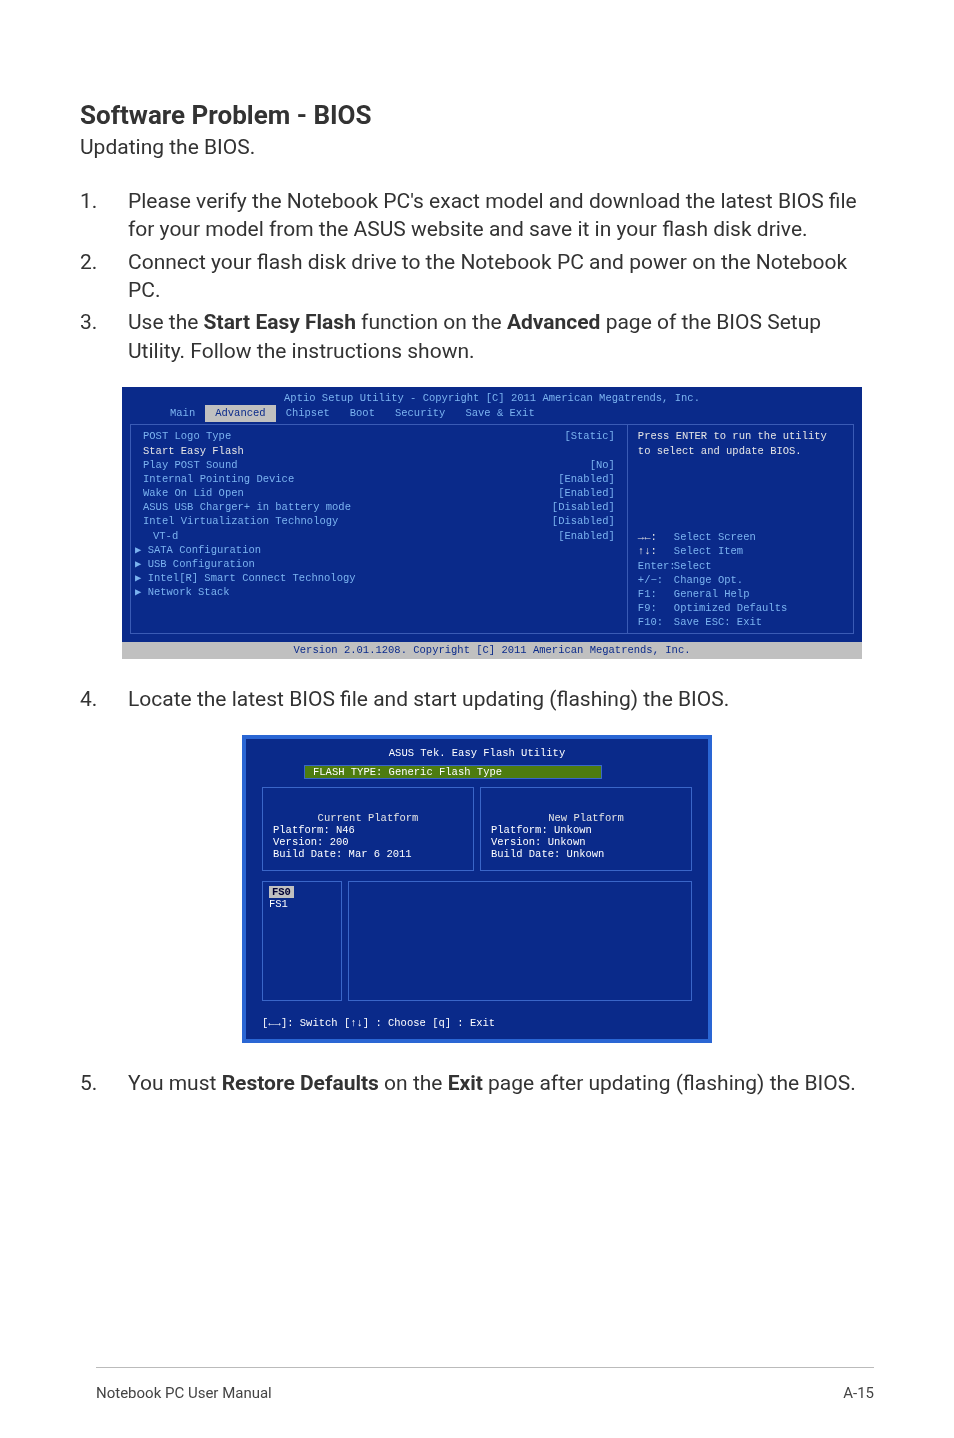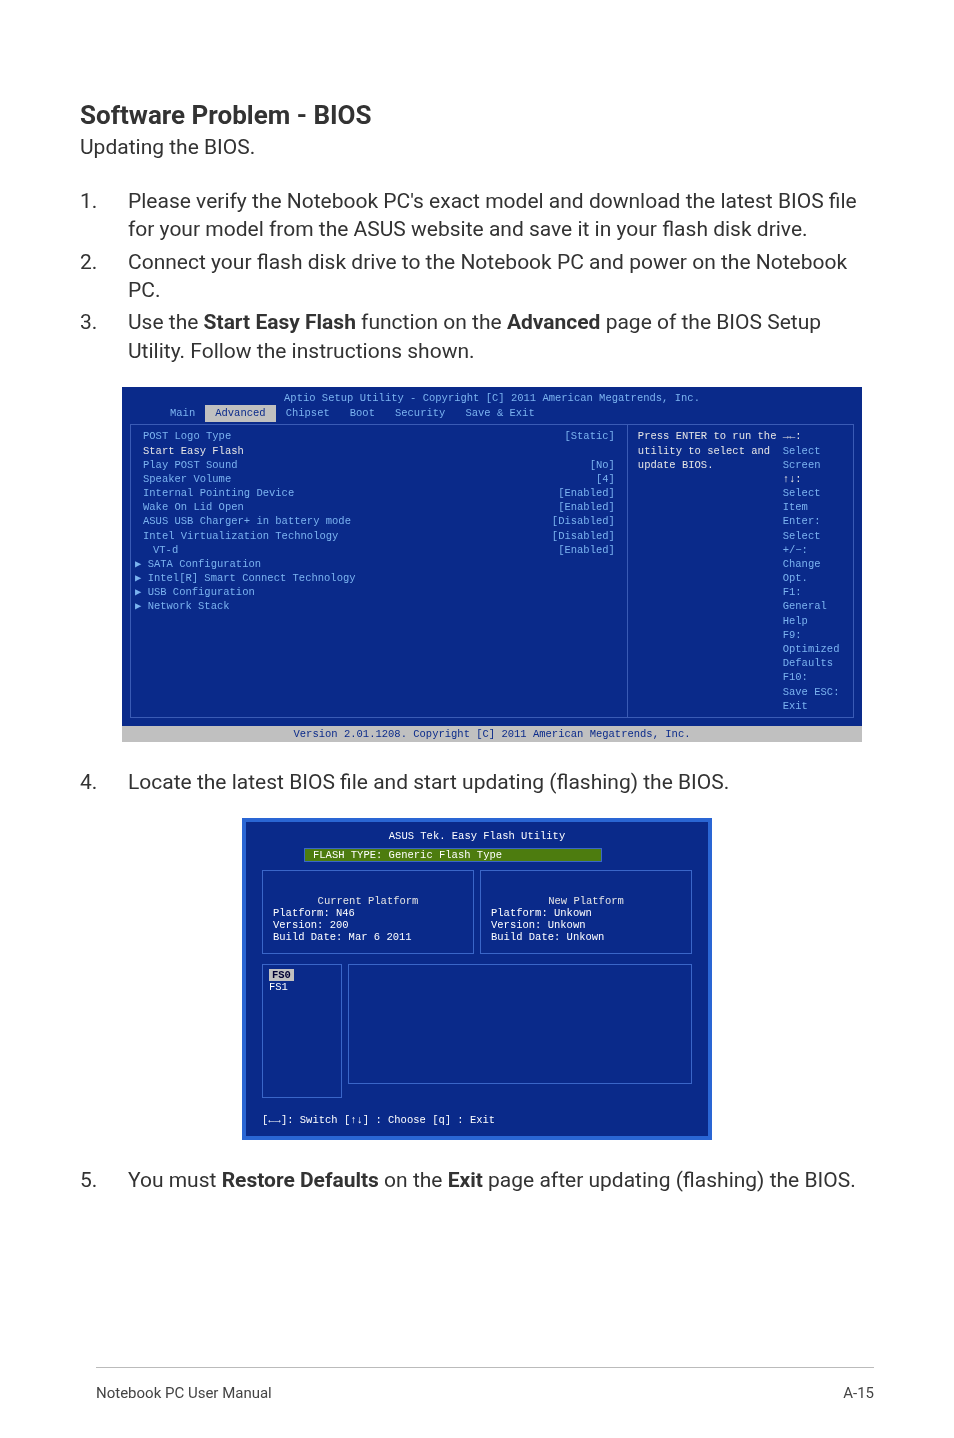--- a/index.html
+++ b/index.html
@@ -77,21 +77,21 @@
       border: 1px solid #3a5bb5;
       padding: 4px 12px;
       border-right: none;
     }
     .bios-left-row { display: flex; justify-content: space-between; }
     .bios-left .highlight { color: #e5e5e5; }
     .bios-right {
       flex: 1;
       border: 1px solid #3a5bb5;
       padding: 4px 10px;
-      display: flex; flex-direction: row;
+      display: flex; flex-direction: column;
       justify-content: space-between;
     }
     .bios-help-top { color: #e5e5e5; }
     .bios-key-list .key { color: #e5e5e5; display:inline-block; width:36px;}
     .bios-footer {
       background: #c0c0c0;
       color: #0a2a8a;
       text-align: center;
       padding: 1px 0;
     }
@@ -136,21 +136,21 @@
       margin-top: 20px;
     }
     .easy-fs {
       display:flex;
       gap:6px;
       padding:8px 10px;
     }
     .easy-fs-left {
       width:80px;
       border:1px solid #3a66c8;
-      height:134px;
+      height:120px;
       padding:4px 6px;
     }
     .easy-fs-right {
       flex:1;
       border:1px solid #3a66c8;
       height:120px;
     }
     .fs0 {
       background:#c0c0c0;
       color:#003;
@@ -207,24 +207,20 @@
         </div>
       <div class="bios-left-row">
           <span class="highlight">Start Easy Flash</span>
           <span></span>
         </div>
       <div class="bios-left-row">
           <span>Play POST Sound</span>
           <span>[No]</span>
         </div>
       <div class="bios-left-row">
-          <span>Speaker Volume</span>
-          <span>[4]</span>
-        </div>
-      <div class="bios-left-row">
           <span>Internal Pointing Device</span>
           <span>[Enabled]</span>
         </div>
       <div class="bios-left-row">
           <span>Wake On Lid Open</span>
           <span>[Enabled]</span>
         </div>
       <div class="bios-left-row">
           <span>ASUS USB Charger+ in battery mode</span>
           <span>[Disabled]</span>
@@ -235,22 +231,22 @@
         </div>
       <div class="bios-left-row">
           <span>Intel Virtualization Technology</span>
           <span>[Disabled]</span>
         </div>
       <div class="bios-left-row">
           <span style="padding-left:10px;">VT-d</span>
           <span>[Enabled]</span>
         </div>
       <div style="margin-left:-8px;"><span class="tri">▶ </span><span>SATA Configuration</span></div>
+      <div style="margin-left:-8px;"><span class="tri">▶ </span><span>USB Configuration</span></div>
       <div style="margin-left:-8px;"><span class="tri">▶ </span><span>Intel[R] Smart Connect Technology</span></div>
-      <div style="margin-left:-8px;"><span class="tri">▶ </span><span>USB Configuration</span></div>
       <div style="margin-left:-8px;"><span class="tri">▶ </span><span>Network Stack</span></div>
       <div style="height:30px;"></div>
     </div>
     <div class="bios-right">
       <div class="bios-help-top">Press ENTER to run the utility to select and update BIOS.</div>
       <div class="bios-key-list">
         <div><span class="key">→←:</span><span>Select Screen</span></div>
         <div><span class="key">↑↓:</span><span>Select Item</span></div>
         <div><span class="key" style="color:#7bb3f0;">Enter:</span><span style="color:#7bb3f0;">Select</span></div>
         <div><span class="key" style="color:#7bb3f0;">+/−:</span><span style="color:#7bb3f0;">Change Opt.</span></div>

